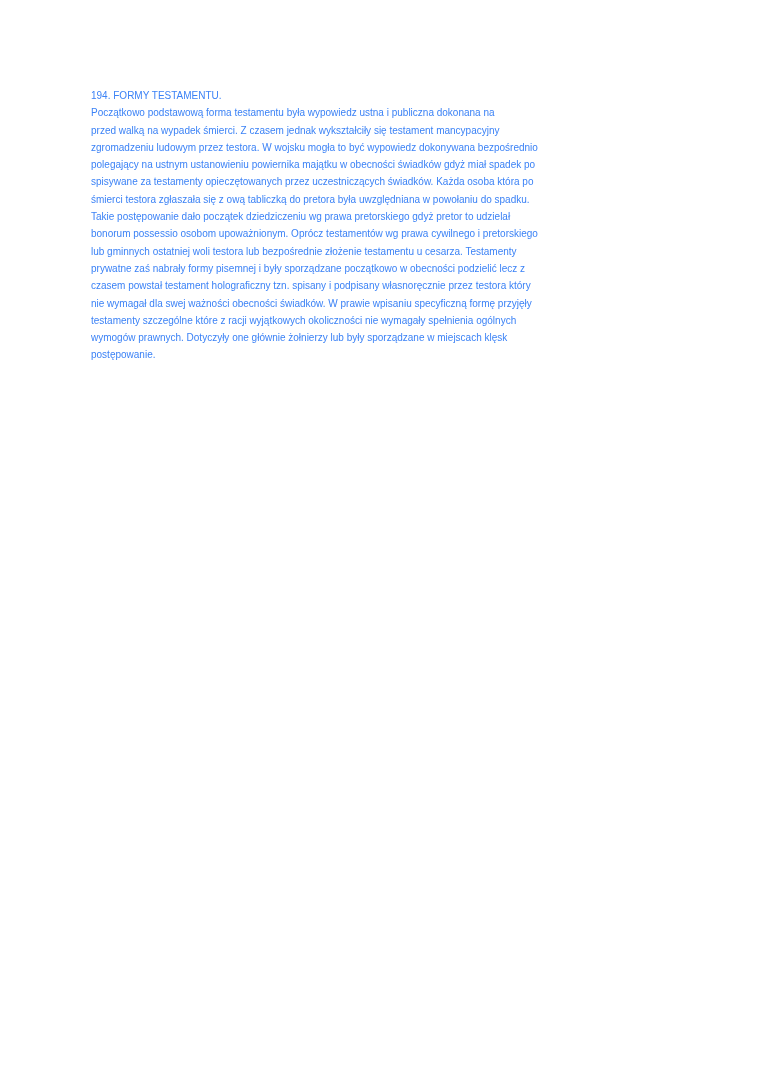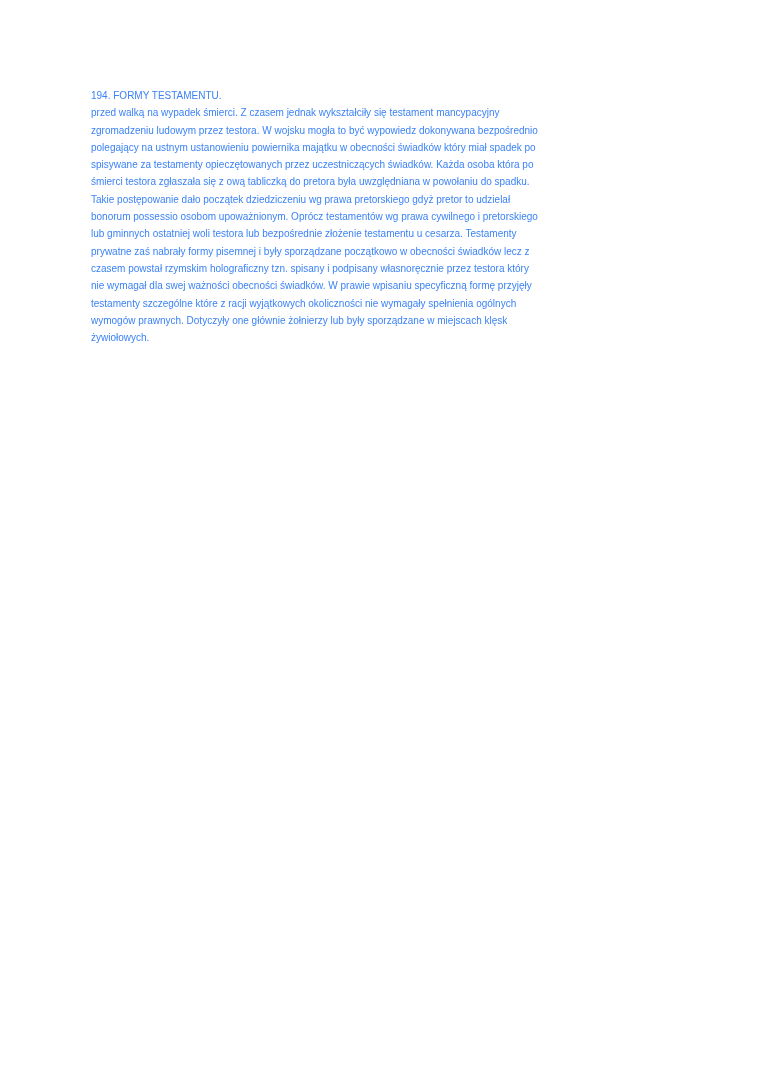--- a/index.html
+++ b/index.html
@@ -35,28 +35,29 @@
   .line {
     white-space: nowrap;
   }
 </style>
 </head>
 <body>
 
 <div class="page">
   <div class="text-block">
     <div class="line">194. FORMY TESTAMENTU.</div>
+    <div class="line">Początkowo podstawową forma testamentu była wypowiedz ustna i publiczna dokonana na</div>
     <div class="line">przed walką na wypadek śmierci. Z czasem jednak wykształciły się testament mancypacyjny</div>
     <div class="line">zgromadzeniu ludowym przez testora. W wojsku mogła to być wypowiedz dokonywana bezpośrednio</div>
-    <div class="line">polegający na ustnym ustanowieniu powiernika majątku w obecności świadków który miał spadek po</div>
+    <div class="line">polegający na ustnym ustanowieniu powiernika majątku w obecności świadków gdyż miał spadek po</div>
     <div class="line">spisywane za testamenty opieczętowanych przez uczestniczących świadków. Każda osoba która po</div>
     <div class="line">śmierci testora zgłaszała się z ową tabliczką do pretora była uwzględniana w powołaniu do spadku.</div>
     <div class="line">Takie postępowanie dało początek dziedziczeniu wg prawa pretorskiego gdyż pretor to udzielał</div>
     <div class="line">bonorum possessio osobom upoważnionym. Oprócz testamentów wg prawa cywilnego i pretorskiego</div>
     <div class="line">lub gminnych ostatniej woli testora lub bezpośrednie złożenie testamentu u cesarza. Testamenty</div>
-    <div class="line">prywatne zaś nabrały formy pisemnej i były sporządzane początkowo w obecności świadków lecz z</div>
-    <div class="line">czasem powstał rzymskim holograficzny tzn. spisany i podpisany własnoręcznie przez testora który</div>
+    <div class="line">prywatne zaś nabrały formy pisemnej i były sporządzane początkowo w obecności podzielić lecz z</div>
+    <div class="line">czasem powstał testament holograficzny tzn. spisany i podpisany własnoręcznie przez testora który</div>
     <div class="line">nie wymagał dla swej ważności obecności świadków. W prawie wpisaniu specyficzną formę przyjęły</div>
     <div class="line">testamenty szczególne które z racji wyjątkowych okoliczności nie wymagały spełnienia ogólnych</div>
     <div class="line">wymogów prawnych. Dotyczyły one głównie żołnierzy lub były sporządzane w miejscach klęsk</div>
-    <div class="line">żywiołowych.</div>
+    <div class="line">postępowanie.</div>
   </div>
 </div>
 
 </body></html>

